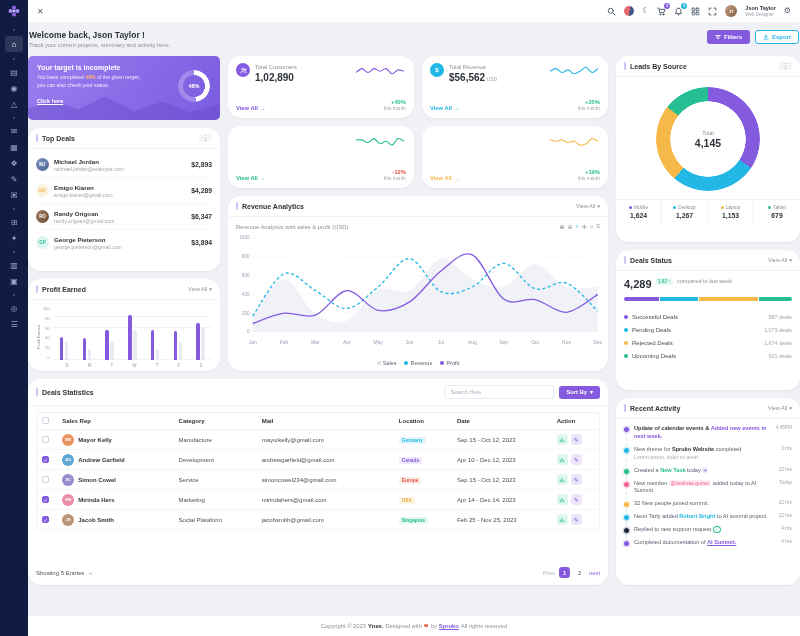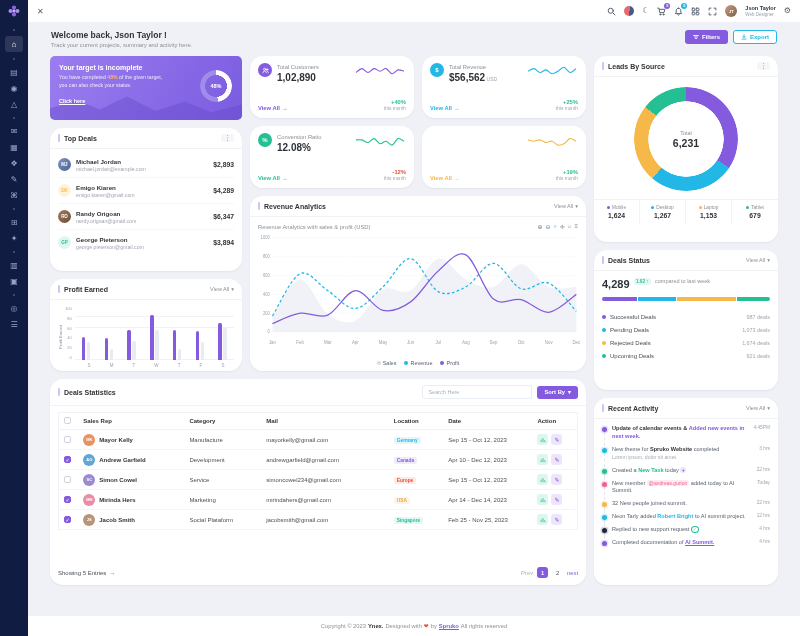--- a/index.html
+++ b/index.html
@@ -19,21 +19,21 @@
 .nv-right{margin-left:auto;display:flex;align-items:center;gap:8px}
 .nv-ic{position:relative;display:flex;align-items:center;justify-content:center;color:#55606e;font-size:8px;cursor:pointer;line-height:1}
 .nv-ic svg{width:9px;height:9px;stroke:#55606e;fill:none;stroke-width:1.3;stroke-linecap:round;stroke-linejoin:round}
 .nv-badge{position:absolute;top:-4px;right:-4px;min-width:6px;height:6px;border-radius:3px;color:#fff;font-size:4px;font-weight:700;display:flex;align-items:center;justify-content:center;padding:0 1px}
 .flag{width:10px;height:10px;border-radius:50%;background:linear-gradient(100deg,#e8696b 55%,#47588c 55%)}
 .avatar{width:12px;height:12px;border-radius:50%;background:linear-gradient(135deg,#c99b7c,#7d6048);color:#fff;font-size:4px;font-weight:700;display:flex;align-items:center;justify-content:center}
 .nv-user{line-height:1.15;cursor:pointer}
 .nv-name{font-size:5.5px;font-weight:700;color:#2e3339}
 .nv-role{font-size:4.5px;color:#9aa0ab}
 
-.content{flex:1;background:#f0f1f7;padding:6px 22px 0;overflow:hidden}
+.content{flex:1;background:#f0f1f7;padding:6px 0 0;overflow:hidden}
 .welcome{display:flex;align-items:flex-start;margin:2px 1px 8px}
 .w-title{font-size:8.5px;font-weight:700;color:#2e3339}
 .w-sub{font-size:5.8px;color:#8c9097;margin-top:2px}
 .w-actions{margin-left:auto;display:flex;gap:5px}
 .btn-filters{background:#845adf;color:#fff;font-size:6px;font-weight:600;border:none;border-radius:3px;padding:4px 8px;display:flex;align-items:center;gap:3px;cursor:pointer}
 .btn-export{background:#fff;color:#23b7e5;font-size:6px;font-weight:600;border:1px solid #23b7e5;border-radius:3px;padding:3px 7px;display:flex;align-items:center;gap:3px;cursor:pointer}
 .btn-filters svg,.btn-export svg{width:6px;height:6px;stroke:currentColor;fill:none;stroke-width:1.4;stroke-linecap:round}
 .content-grid{display:grid;grid-template-columns:1fr 184px;gap:8px}
 .band{display:grid;grid-template-columns:192px 1fr;gap:8px;margin-bottom:8px}
 .col{display:flex;flex-direction:column;gap:8px;min-width:0}
@@ -462,29 +462,20 @@
                       <svg width="52" height="18" viewBox="0 0 52 18">
                         <path d="M 2 8.2 C 3.0 7.8, 6.0 5.4, 8.0 5.6 C 10.0 5.8, 12.0 9.3, 14.0 9.5 C 16.0 9.7, 18.0 6.7, 20.0 6.9 C 22.0 7.1, 24.0 10.6, 26.0 10.8 C 28.0 11.0, 30.0 9.3, 32.0 8.2 C 34.0 7.1, 36.0 4.1, 38.0 4.3 C 40.0 4.5, 42.0 9.3, 44.0 9.5 C 46.0 9.7, 49.0 6.3, 50.0 5.6" fill="none" stroke="#23b7e5" stroke-width="1.1"></path>
                       </svg>
                       <div>
                         <div class="sc-change" style="color: rgb(38, 191, 148); text-align: right;">+25%</div>
                         <div class="sc-period">this month</div>
                       </div>
                     </div>
                   </div>
                   <div class="card sc">
-                    <div class="sc-top">
-                      <span class="sc-ic" style="background: rgb(38, 191, 148);">
-                        <span class="tglyph">%</span>
-                      </span>
-                      <div>
-                        <div class="sc-label">Conversion Ratio</div>
-                        <div class="sc-value">12.08%</div>
-                      </div>
-                    </div>
                     <span class="sc-va" style="color: rgb(38, 191, 148);">View All <span>→</span></span>
                     <div class="sc-right">
                       <svg width="52" height="18" viewBox="0 0 52 18">
                         <path d="M 2 6.9 C 3.0 6.9, 6.0 6.5, 8.0 6.9 C 10.0 7.3, 12.0 9.7, 14.0 9.5 C 16.0 9.3, 18.0 5.4, 20.0 5.6 C 22.0 5.8, 24.0 10.4, 26.0 10.8 C 28.0 11.2, 30.0 8.0, 32.0 8.2 C 34.0 8.4, 36.0 12.5, 38.0 12.1 C 40.0 11.7, 42.0 6.3, 44.0 5.6 C 46.0 4.9, 49.0 7.8, 50.0 8.2" fill="none" stroke="#26bf94" stroke-width="1.1"></path>
                       </svg>
                       <div>
                         <div class="sc-change" style="color: rgb(230, 83, 60); text-align: right;">-12%</div>
                         <div class="sc-period">this month</div>
                       </div>
                     </div>
@@ -734,21 +725,21 @@
           <div class="card" style="height:186px">
             <div class="card-h">
               <span class="ct">Leads By Source</span>
               <span class="menu-dots">⋮</span>
             </div>
             <div class="leads-body">
               <div class="donut-wrap">
                 <div class="donut" id="leads-donut" style="background: conic-gradient(rgb(132, 90, 223) 0%, rgb(132, 90, 223) 34.4%, rgb(35, 183, 229) 34.4%, rgb(35, 183, 229) 61.2%, rgb(245, 184, 73) 61.2%, rgb(245, 184, 73) 85.6%, rgb(38, 191, 148) 85.6%, rgb(38, 191, 148) 100%);"></div>
                 <div class="donut-center">
                   <span class="dc-label">Total</span>
-                  <span class="dc-value">6,231</span>
+                  <span class="dc-value">4,145</span>
                 </div>
               </div>
               <div class="leads-legend" id="leads-legend">
                   <div class="ll-cell">
                     <div class="ll-top"><span class="ll-dot" style="background: rgb(132, 90, 223);"></span>Mobile</div>
                     <div class="ll-val">1,624</div>
                   </div>
                   <div class="ll-cell">
                     <div class="ll-top"><span class="ll-dot" style="background: rgb(35, 183, 229);"></span>Desktop</div>
                     <div class="ll-val">1,267</div>

